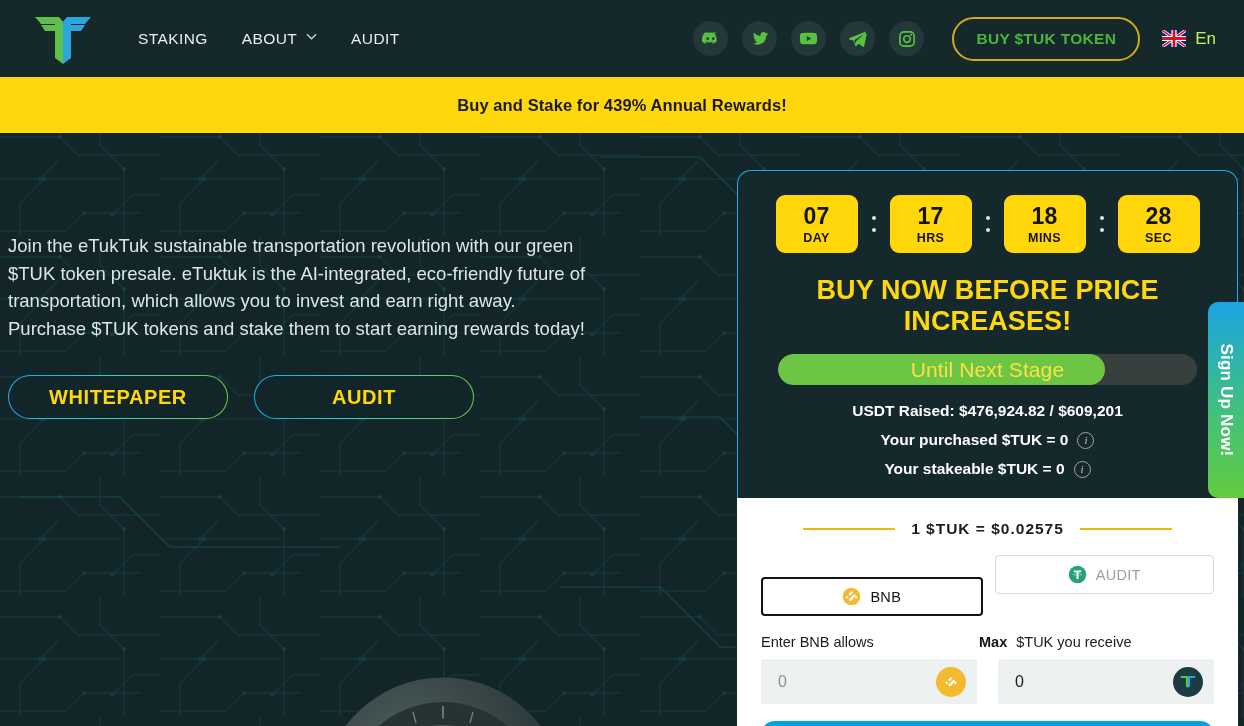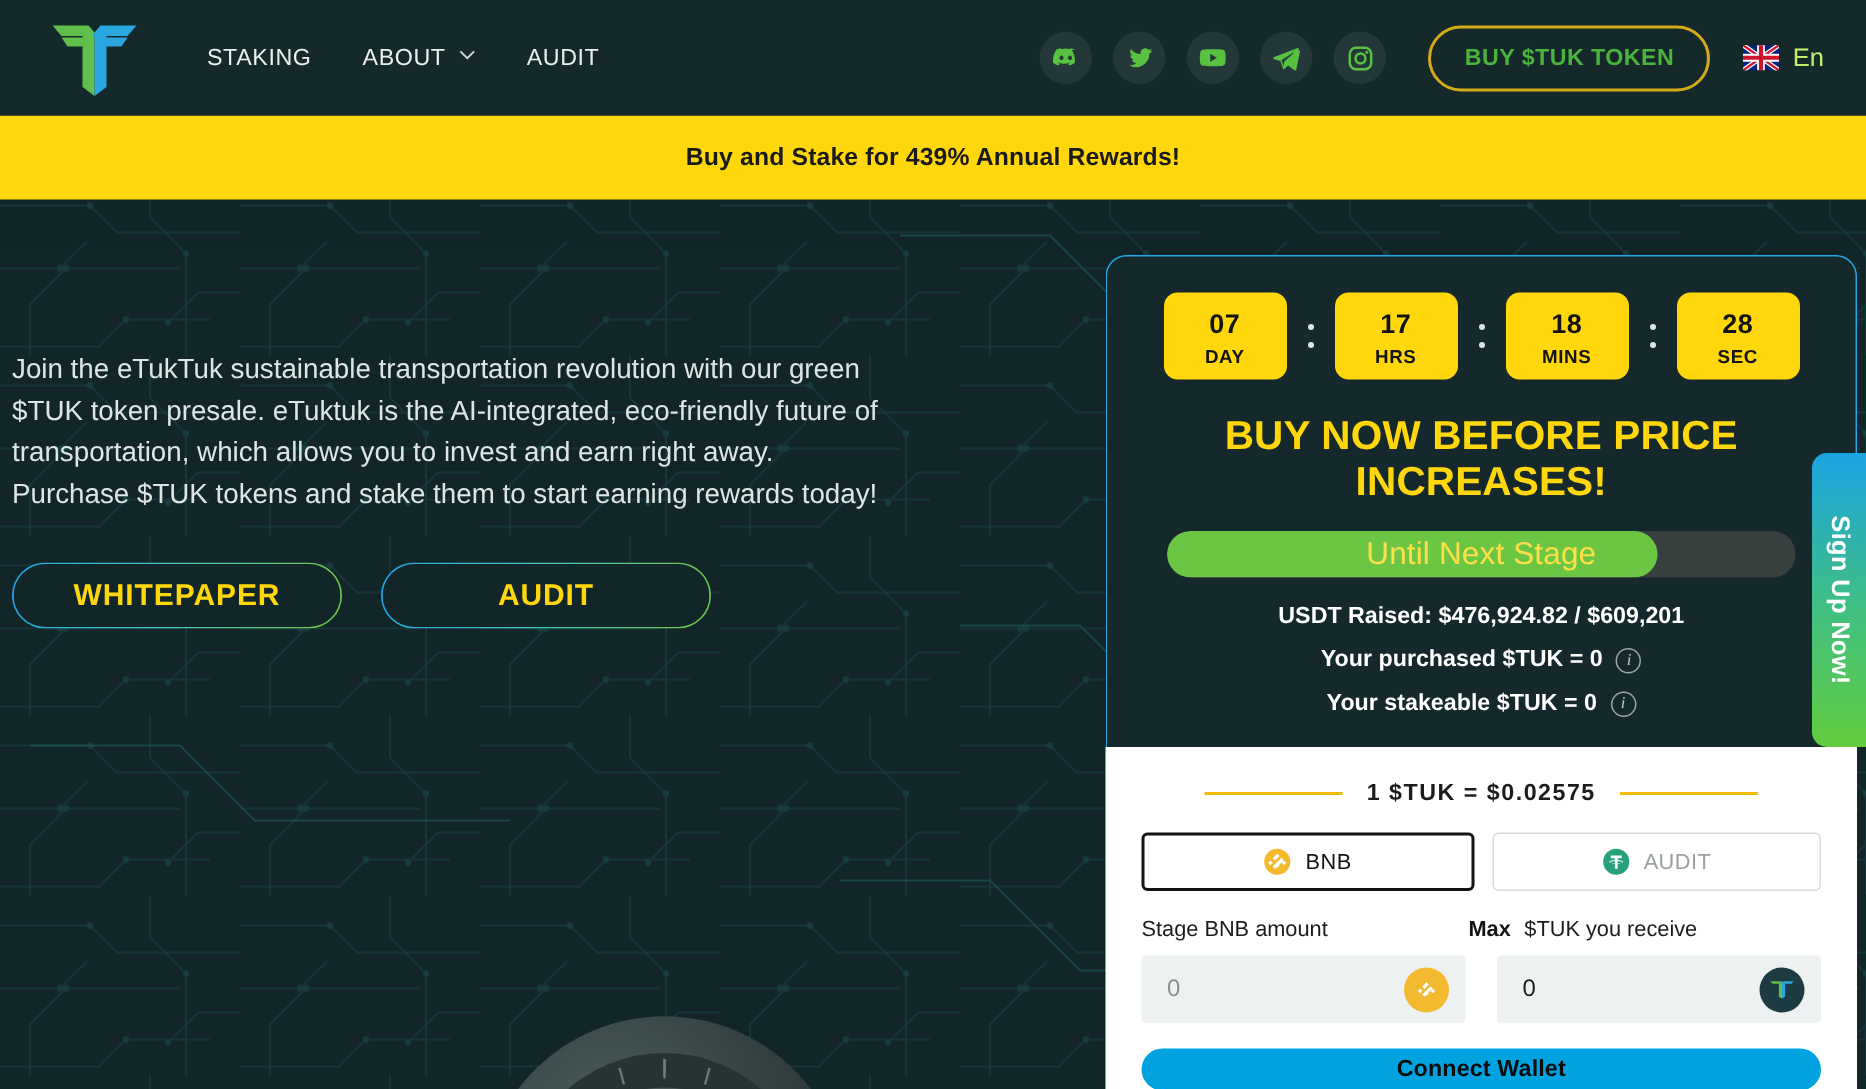--- a/index.html
+++ b/index.html
@@ -102,21 +102,21 @@
     border-bottom: none;
     border-radius: 14px 14px 0 0;
     padding: 24px 22px 20px 22px;
   }
   .timer { display: flex; align-items: center; justify-content: center; gap: 0px; }
   .tile {
     background: #ffd70a; border-radius: 9px; width: 82px; height: 58px;
     display: flex; flex-direction: column; align-items: center; justify-content: center;
     color: #141414;
   }
-  .tile .num { font-size: 18px; font-weight: bold; line-height: 27px; letter-spacing:.3px;}
+  .tile .num { font-size: 23px; font-weight: bold; line-height: 27px; letter-spacing:.3px;}
   .tile .unit { font-size: 12.5px; font-weight: bold; letter-spacing: .4px; margin-top:1px;}
   .colon { width: 32px; display:flex; flex-direction: column; align-items:center; gap:8px; }
   .colon i { width: 4px; height: 4px; border-radius:50%; background:#dfe6e4; display:block;}
 
   .headline-y {
     text-align:center; color:#ffd70a; font-size: 27px; font-weight: bold;
     margin-top: 22px; letter-spacing: .1px;
   }
   .progress {
     margin: 17px auto 0; width: 419px; height: 31px; border-radius: 16px;
@@ -150,21 +150,21 @@
   .rate-line { flex: 1; height: 1.6px; background: #f0b90b; max-width: 92px;}
   .rate-text { color:#1c1c1c; font-size: 15.5px; font-weight:bold; letter-spacing: 1px; white-space:nowrap;}
 
   .pay-tabs { display:flex; gap: 12px; margin-top: 17px; }
   .pay-tab {
     flex:1; height: 39px; border: 1px solid #d8dbdb; border-radius: 4px;
     display:flex; align-items:center; justify-content:center; gap: 9px;
     color:#9aa0a0; font-size: 14.5px; cursor:pointer; background:#fff;
     letter-spacing:.3px;
   }
-  .pay-tab.active { border: 2px solid #141414; color: #141414; }
+  .pay-tab.active { border: 2px solid #141414; color: #141414; margin-top: 22px; }
 
   .field-labels {
     display:flex; margin-top: 18px; font-size: 14.5px; color:#1c1c1c;
   }
   .fl-left { width: 218px; }
   .fl-right { flex:1; display:flex; gap: 9px; }
   .max-link { font-weight: bold; color:#141414; cursor:pointer;}
 
   .fields { display:flex; gap: 21px; margin-top: 9px; }
   .field {
@@ -454,21 +454,21 @@
         <div class="pay-tab">
           <svg width="19" height="19" viewBox="0 0 24 24">
             <circle cx="12" cy="12" r="11" fill="#26a17b"></circle>
             <path fill="#fff" d="M13.2 10.6V9.1h3.4V6.8H7.4v2.3h3.4v1.5C8 10.8 6 11.4 6 12.1s2 1.3 4.8 1.5v4.2h2.4v-4.2c2.8-.2 4.8-.8 4.8-1.5s-2-1.3-4.8-1.5zm0 2.6v-1.1h-2.4v1.1c-2.3-.1-4-.5-4-.9s1.7-.8 4-.9v1.1h2.4v-1.1c2.3.1 4 .5 4 .9s-1.7.8-4 .9z"></path>
           </svg>
           <span>AUDIT</span>
         </div>
       </div>
 
       <div class="field-labels">
-        <div class="fl-left">Stage BNB amount</div>
+        <div class="fl-left">Enter BNB allows</div>
         <div class="fl-right">
           <span class="max-link">Max</span>
           <span>$TUK you receive</span>
         </div>
       </div>
 
       <div class="fields">
         <div class="field">
           <input type="text" placeholder="0" style="">
           <span class="coin bnb">

